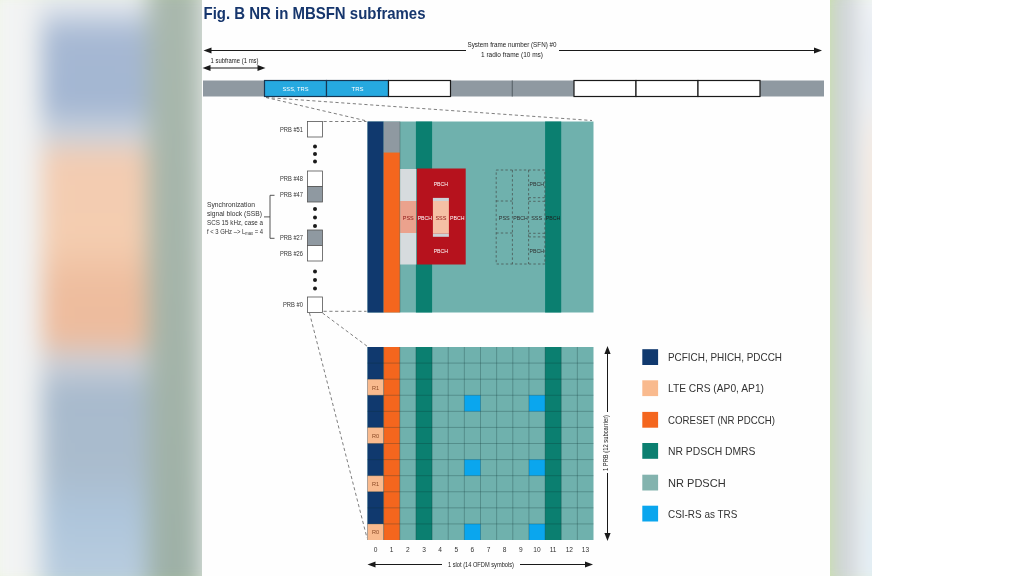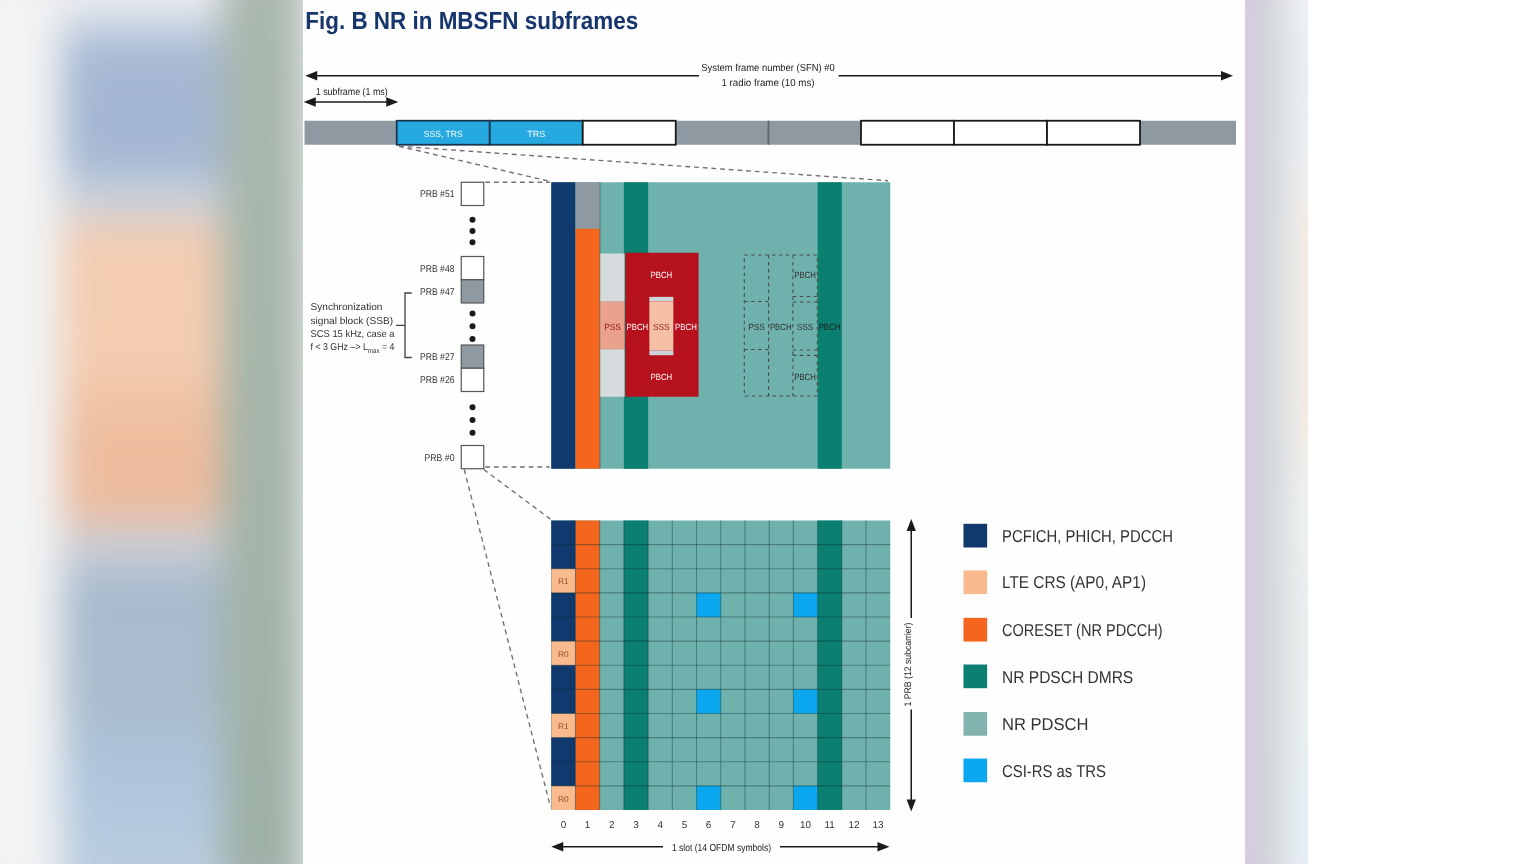--- a/index.html
+++ b/index.html
@@ -1,17 +1,17 @@
 <!DOCTYPE html>
 <html><head>
 <meta charset="utf-8">
 <style>
   html,body{margin:0;padding:0;}
   .stage{position:relative;width:872px;height:576px;overflow:hidden;
-         background:#f0abfc;font-family:"Liberation Sans",sans-serif;}
+         background:#bef264;font-family:"Liberation Sans",sans-serif;}
   .abs{position:absolute;}
   svg text{font-family:"Liberation Sans",sans-serif;}
 </style>
 </head>
 <body>
 <div class="stage">
 
   <div class="abs" style="left:-20px;top:-20px;width:250px;height:616px;filter:blur(12px);">
     <div class="abs" style="left:0;top:0;width:250px;height:616px;background:#eef0f0;"></div>
     <div class="abs" style="left:62px;top:0;width:106px;height:616px;background:linear-gradient(180deg,

